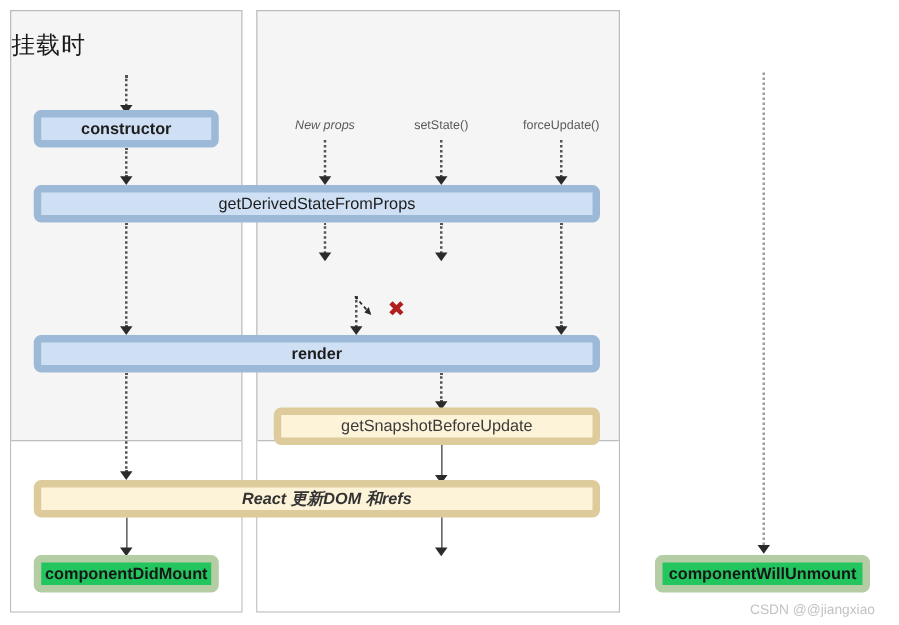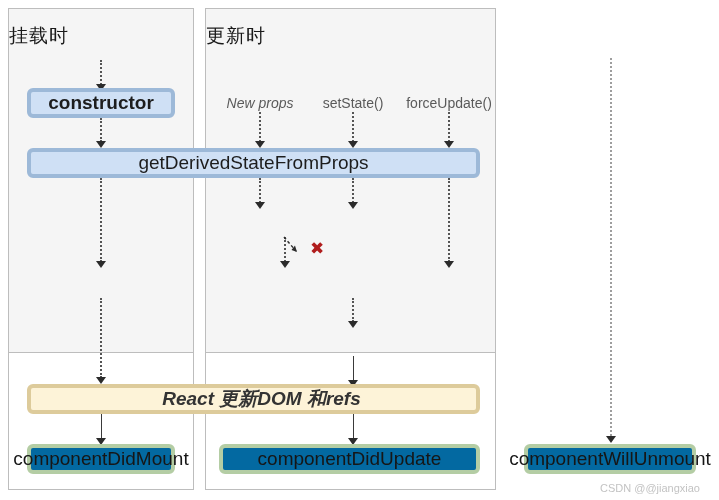--- a/index.html
+++ b/index.html
@@ -44,56 +44,56 @@
     font-family: "DejaVu Sans", "Liberation Sans", sans-serif;
     letter-spacing: 1px;
     white-space: nowrap;
   }
 
   
   .node {
     position: absolute;
     box-sizing: border-box;
     border-radius: 6px;
-    border: 4px solid #a21caf;
+    border: 6px solid #a21caf;
     display: flex;
     align-items: center;
     justify-content: center;
     text-align: center;
-    font-size: 19px;
+    font-size: 13px;
     line-height: 1.1;
     white-space: nowrap;
   }
   .node.blue {
     background: #cfe0f5;
     border-color: #9db9d8;
     color: #1d1d1d;
   }
   .node.blue.bold { font-weight: bold; }
   .node.yellow {
     background: #fdf3d8;
     border-color: #ddcb9b;
     color: #3a3a3a;
   }
   .node.yellow.italic {
     font-style: italic;
     font-weight: bold;
     color: #333;
   }
   .node.green {
-    background: #0369a1;
+    background: #22c55e;
     border-color: #b4cda4;
     color: #161616;
-    font-weight: normal;
+    font-weight: bold;
   }
 
   
   .trigger {
     position: absolute;
-    font-size: 14px;
+    font-size: 10px;
     color: #5a5a5a;
     white-space: nowrap;
     text-align: center;
   }
   .trigger.italic { font-style: italic; }
 
   
   .vline-dotted {
     position: absolute;
     width: 0;
@@ -143,21 +143,20 @@
 
 <div id="stage">
 
   <div class="panel" style="left:8px; top:8px; width:186px; height:482px;">
     <div class="panel-lower" style="height:136px;"></div>
     <div class="panel-title">挂载时</div>
   </div>
 
   <div class="panel" style="left:205px; top:8px; width:291px; height:482px;">
     <div class="panel-lower" style="height:136px;"></div>
-    <div class="panel-title">更新时</div>
   </div>
 
 
   <div class="vline-dotted" style="left:100px; top:60px; height:25px;"></div>
   <div class="arrowhead" style="left:96px; top:84px;"></div>
 
   <div class="node blue bold" style="left:27px; top:88px; width:148px; height:30px;">constructor</div>
 
   <div class="vline-dotted" style="left:100px; top:118px; height:24px;"></div>
   <div class="arrowhead" style="left:96px; top:141px;"></div>
@@ -200,34 +199,35 @@
 
   <div class="vline-dotted" style="left:284px; top:237px; height:25px;"></div>
   <div class="arrowhead" style="left:280px; top:261px;"></div>
 
   <svg class="skip-arrow" style="left:282px; top:237px;" width="34" height="22" viewBox="0 0 34 22">
     <path d="M2,0 L14,14" stroke="#2b2b2b" stroke-width="1.4" stroke-dasharray="3,2.5" fill="none"></path>
     <path d="M15,15 L9.5,13 L13,8.5 Z" fill="#2b2b2b"></path>
   </svg>
   <div class="xmark" style="left:310px; top:240px;">✖</div>
 
+  <div class="node blue bold" style="left:27px; top:268px; width:453px; height:30px;">render</div>
 
   <div class="vline-dotted" style="left:352px; top:298px; height:24px;"></div>
   <div class="arrowhead" style="left:348px; top:321px;"></div>
 
+  <div class="node yellow" style="left:219px; top:326px; width:261px; height:30px;">getSnapshotBeforeUpdate</div>
 
   <div class="vline-solid" style="left:353px; top:356px; height:27px;"></div>
   <div class="arrowhead" style="left:348px; top:380px;"></div>
 
   <div class="node yellow italic" style="left:27px; top:384px; width:453px; height:30px;padding-left:16px;">React 更新DOM 和refs</div>
 
   <div class="vline-solid" style="left:353px; top:414px; height:27px;"></div>
   <div class="arrowhead" style="left:348px; top:438px;"></div>
 
-  <div class="node green" style="left:219px; top:444px; width:261px; height:30px;">componentDidUpdate</div>
 
   <div class="vline-dotted light" style="left:610px; top:58px; height:378px;"></div>
   <div class="arrowhead" style="left:606px; top:436px;"></div>
 
   <div class="node green" style="left:524px; top:444px; width:172px; height:30px;">componentWillUnmount</div>
 
   <div class="watermark" style="left:600px; top:482px;">CSDN @@jiangxiao</div>
 
 </div>
 

